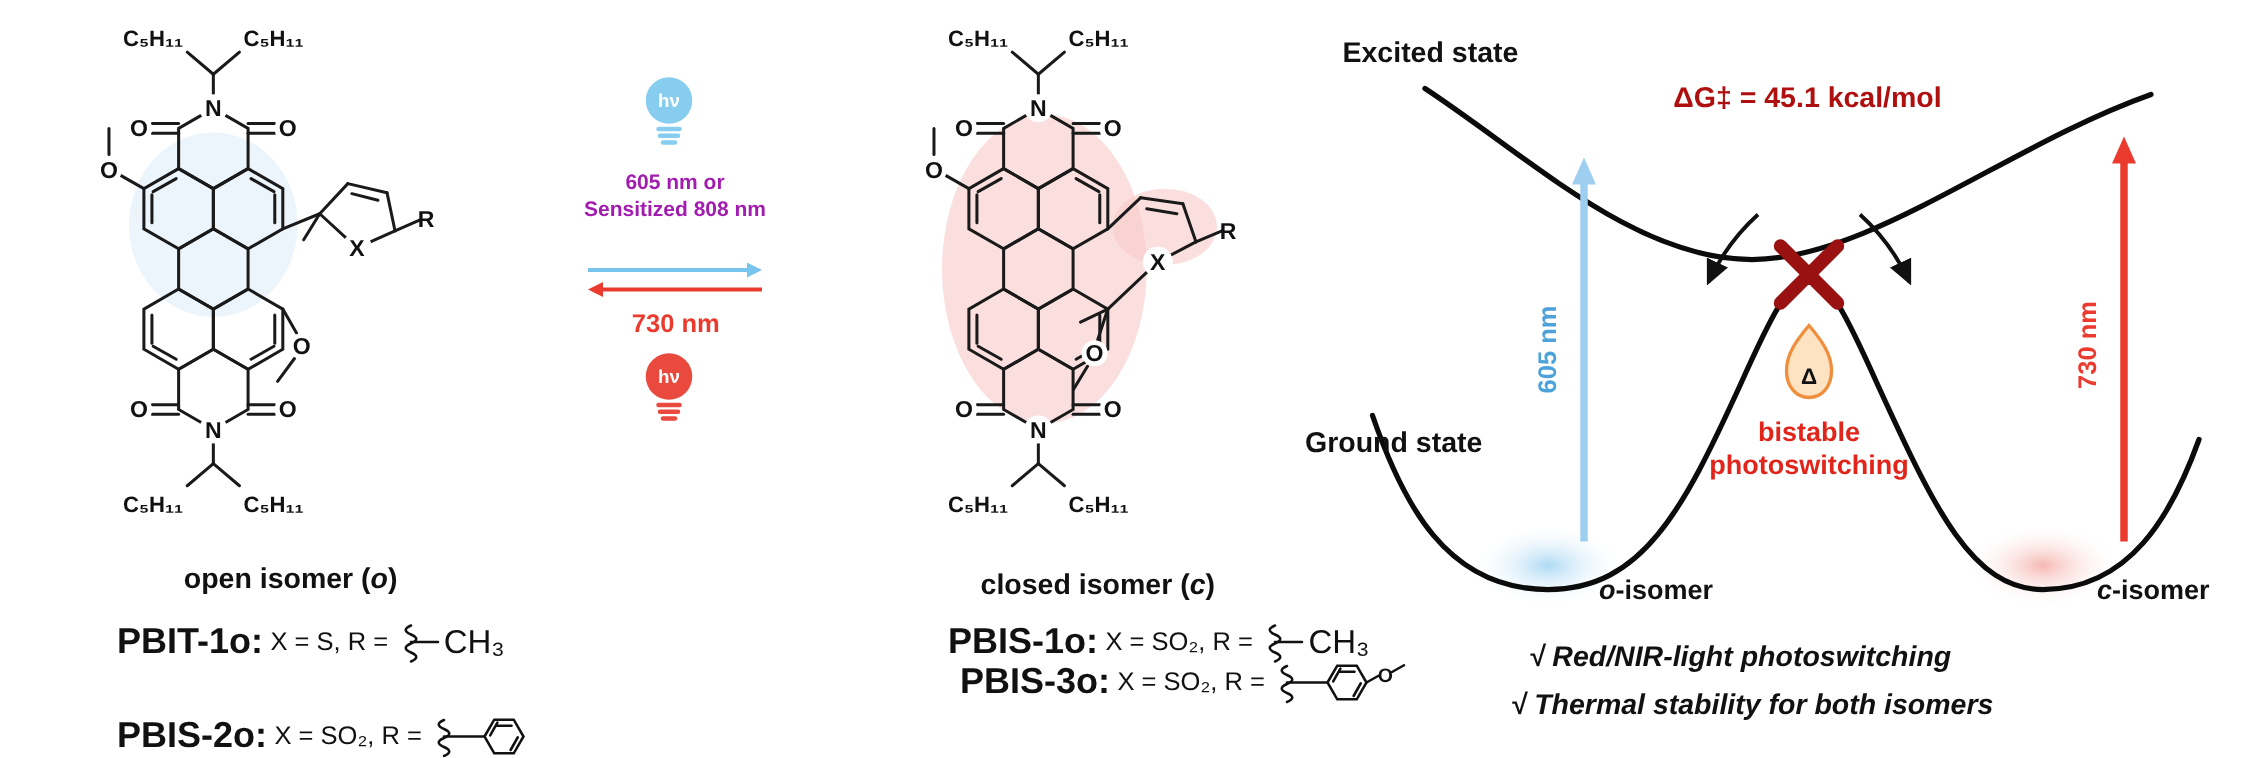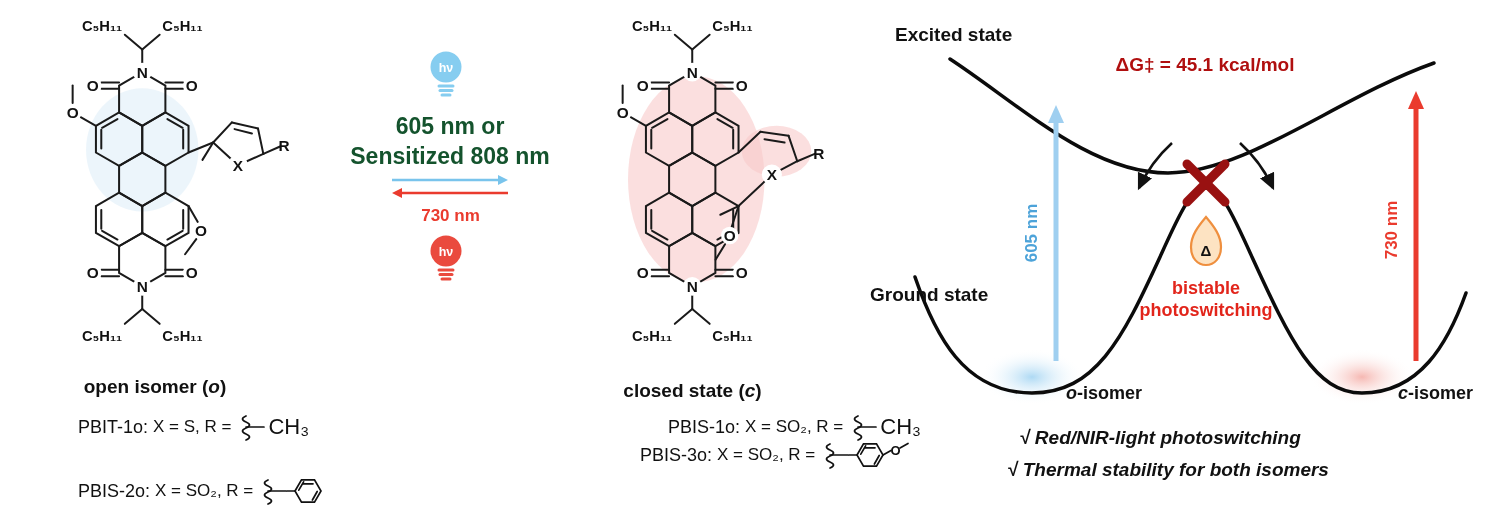--- a/index.html
+++ b/index.html
@@ -4,29 +4,29 @@
 <style>
   html,body{margin:0;padding:0;background:#fff;}
   .canvas{position:relative;width:1500px;height:505px;background:#fff;overflow:hidden;
           font-family:"Liberation Sans","DejaVu Sans",sans-serif;color:#111;}
   svg{position:absolute;overflow:visible;}
   svg text{font-family:"Liberation Sans","DejaVu Sans",sans-serif;fill:#111;}
   .bonds line,.bonds polygon,.bonds path{stroke:#1a1a1a;stroke-width:1.5;fill:none;stroke-linecap:round;}
   .masks circle{fill:#fff;stroke:none;}
   .atom{font-size:11.5px;font-weight:700;text-anchor:middle;}
   .chain{font-size:11px;font-weight:700;}
-  .mol-label{position:absolute;font-size:19px;font-weight:700;text-align:center;}
+  .mol-label{position:absolute;font-size:19px;font-weight:700;text-align:right;}
   .mol-label .it{font-style:italic;}
-  .blue-txt{position:absolute;color:#14532d;font-weight:700;font-size:23px;text-align:center;line-height:1.3;}
+  .blue-txt{position:absolute;color:#a21caf;font-weight:700;font-size:14px;text-align:center;line-height:1.3;}
   .red-txt{position:absolute;color:#ea3b2e;font-weight:700;font-size:17px;text-align:center;}
   .bulbtxt{font-size:12.5px;font-weight:700;fill:#fff;text-anchor:middle;}
   .bulbline-b{stroke:#86cdf0;stroke-width:3;stroke-linecap:round;}
   .bulbline-r{stroke:#ea4a3e;stroke-width:3;stroke-linecap:round;}
   .cmpd{position:absolute;display:flex;align-items:center;gap:5px;white-space:nowrap;}
-  .cname{font-size:18px;font-weight:400;}
+  .cname{font-size:24px;font-weight:700;}
   .ccond{font-size:17px;}
   .rtext{font-size:22px;margin-left:-3px;}
   .cmpd svg{position:static;}
   .sq path,.sq line,.ring line,.ring polygon{stroke:#111;stroke-width:1.7;fill:none;stroke-linecap:round;}
   .e-bold19{font-size:19px;font-weight:700;}
   .e-bold18{font-size:18px;font-weight:700;}
   .e-darkred{fill:#b00f0f;}
   .e-red{fill:#e2251b;}
   .e-blue{fill:#4da3d9;}
   .e-arrred{fill:#ea3b2e;}
@@ -207,21 +207,21 @@
       <text class="atom" x="78" y="164.5">O</text>
       <text class="atom" x="158" y="256">O</text>
       <text class="atom" x="189.5" y="210.5">X</text>
       <text class="atom" x="224.5" y="195" text-anchor="start">R</text>
       <text class="chain" x="115" y="99" text-anchor="end">C₅H₁₁</text>
       <text class="chain" x="145" y="99" text-anchor="start">C₅H₁₁</text>
       <text class="chain" x="115" y="331" text-anchor="end">C₅H₁₁</text>
       <text class="chain" x="145" y="331" text-anchor="start">C₅H₁₁</text>
     </g>
   </svg>
-  <div class="mol-label" style="left:575px;top:380px;width:235px"><span>closed state (</span><span class="it">c</span><span>)</span></div>
+  <div class="mol-label" style="left:575px;top:380px;width:235px"><span>closed isomer (</span><span class="it">c</span><span>)</span></div>
 
   <div class="cmpd" style="left:78px;top:414px">
     <span class="cname">PBIT-1o:</span>
     <span class="ccond">X = S, R =</span>
     <svg class="sq" width="30" height="26" viewBox="0 0 30 26">
       <path d="M10 2 q -7 3 0 6 q 7 3 0 6 q -7 3 0 6 q 7 3 0 6"></path>
         <line x1="10" y1="13" x2="28" y2="13"></line>
     </svg>
     <span class="rtext">CH₃</span>
   </div>
@@ -233,21 +233,21 @@
         <line x1="10" y1="13" x2="28" y2="13"></line>
     </svg>
     <svg class="ring" width="40" height="30" viewBox="0 0 40 30" style="margin-left:-6px">
       <line x1="0" y1="15" x2="8" y2="15"></line>
       <polygon points="8,15 14.5,3.8 27.5,3.8 34,15 27.5,26.2 14.5,26.2"></polygon>
       <line x1="16" y1="7.8" x2="26" y2="7.8"></line>
       <line x1="30.2" y1="15.5" x2="25.4" y2="24"></line>
       <line x1="11.8" y1="14.2" x2="16.6" y2="5.8"></line>
     </svg>
   </div>
-  <div class="cmpd" style="left:668px;top:414px">
+  <div class="cmpd" style="left:632px;top:414px">
     <span class="cname">PBIS-1o:</span>
     <span class="ccond">X = SO₂, R =</span>
     <svg class="sq" width="30" height="26" viewBox="0 0 30 26">
       <path d="M10 2 q -7 3 0 6 q 7 3 0 6 q -7 3 0 6 q 7 3 0 6"></path>
         <line x1="10" y1="13" x2="28" y2="13"></line>
     </svg>
     <span class="rtext">CH₃</span>
   </div>
   <div class="cmpd" style="left:640px;top:440px">
     <span class="cname">PBIS-3o:</span>

